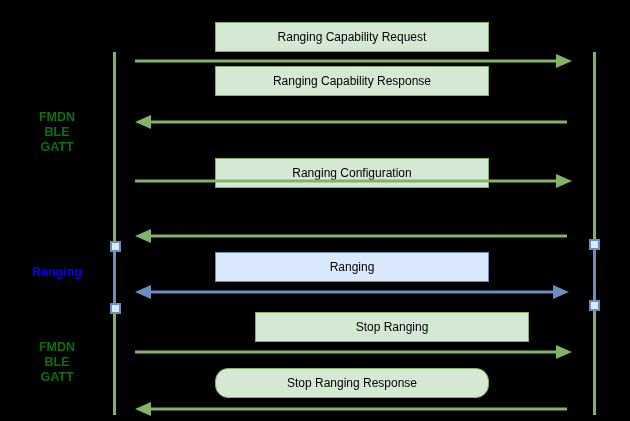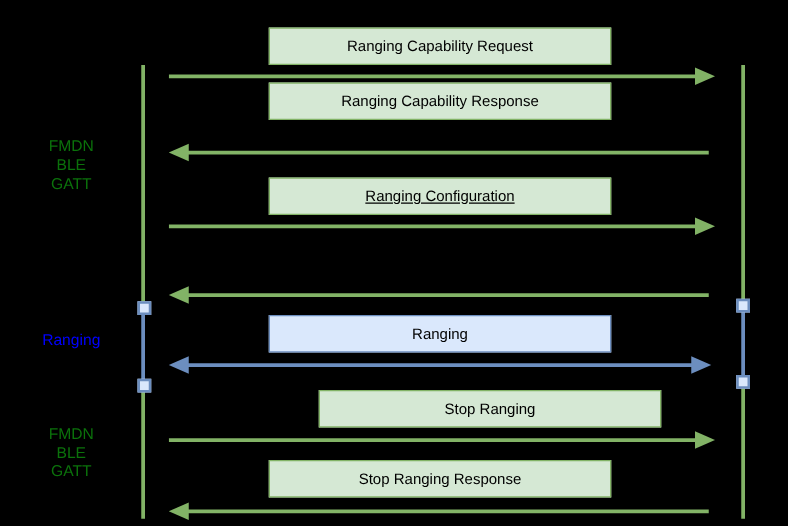--- a/index.html
+++ b/index.html
@@ -24,21 +24,21 @@
     display:flex; align-items:center; justify-content:center;
     font-size:12px; color:#000;
   }
   .box-green { background:#d5e8d4; border:1.5px solid #82b366; }
   .box-blue  { background:#dae8fc; border:1.5px solid #6c8ebf; }
   
   .arrow { position:absolute; left:135px; width:437px; height:16px; }
   
   .phase-label {
     position:absolute; left:17px; width:80px; text-align:center;
-    font-weight:normal; font-size:12.5px; line-height:15px;
+    font-weight:bold; font-size:12.5px; line-height:15px;
   }
   .text-green { color:#0b720b; }
   .text-blue  { color:#0000ff; }
 </style>
 </head>
 <body>
 
 <div id="stage">
 
   <div class="lifeline-seg seg-green ll-left" style="top:52px;  height:194px;"></div>
@@ -77,21 +77,21 @@
   </svg>
 
   <div class="msg-box box-green" style="top:66px;">
     <span>Ranging Capability Response</span>
   </div>
   <svg class="arrow" style="top:114px;" viewBox="0 0 437 16">
     <polygon points="16,1 0,8 16,15" fill="#82b366"></polygon>
     <line x1="13" y1="8" x2="432" y2="8" stroke="#82b366" stroke-width="3"></line>
   </svg>
 
-  <div class="msg-box box-green" style="top:142px;text-decoration:underline;">
+  <div class="msg-box box-green" style="top:158px;">
     <span>Ranging Configuration</span>
   </div>
   <svg class="arrow" style="top:173px;" viewBox="0 0 437 16">
     <line x1="0" y1="8" x2="424" y2="8" stroke="#82b366" stroke-width="3"></line>
     <polygon points="421,1 437,8 421,15" fill="#82b366"></polygon>
   </svg>
 
   <svg class="arrow" style="top:228px;" viewBox="0 0 437 16">
     <polygon points="16,1 0,8 16,15" fill="#82b366"></polygon>
     <line x1="13" y1="8" x2="432" y2="8" stroke="#82b366" stroke-width="3"></line>
@@ -107,21 +107,21 @@
   </svg>
 
   <div class="msg-box box-green" style="top:312px;margin-left:40px;">
     <span>Stop Ranging</span>
   </div>
   <svg class="arrow" style="top:344px;" viewBox="0 0 437 16">
     <line x1="0" y1="8" x2="424" y2="8" stroke="#82b366" stroke-width="3"></line>
     <polygon points="421,1 437,8 421,15" fill="#82b366"></polygon>
   </svg>
 
-  <div class="msg-box box-green" style="top:368px;">
+  <div class="msg-box box-green" style="top:368px;border-radius:13px;">
     <span>Stop Ranging Response</span>
   </div>
   <svg class="arrow" style="top:401px;" viewBox="0 0 437 16">
     <polygon points="16,1 0,8 16,15" fill="#82b366"></polygon>
     <line x1="13" y1="8" x2="432" y2="8" stroke="#82b366" stroke-width="3"></line>
   </svg>
 
 </div>
 
 </body></html>

